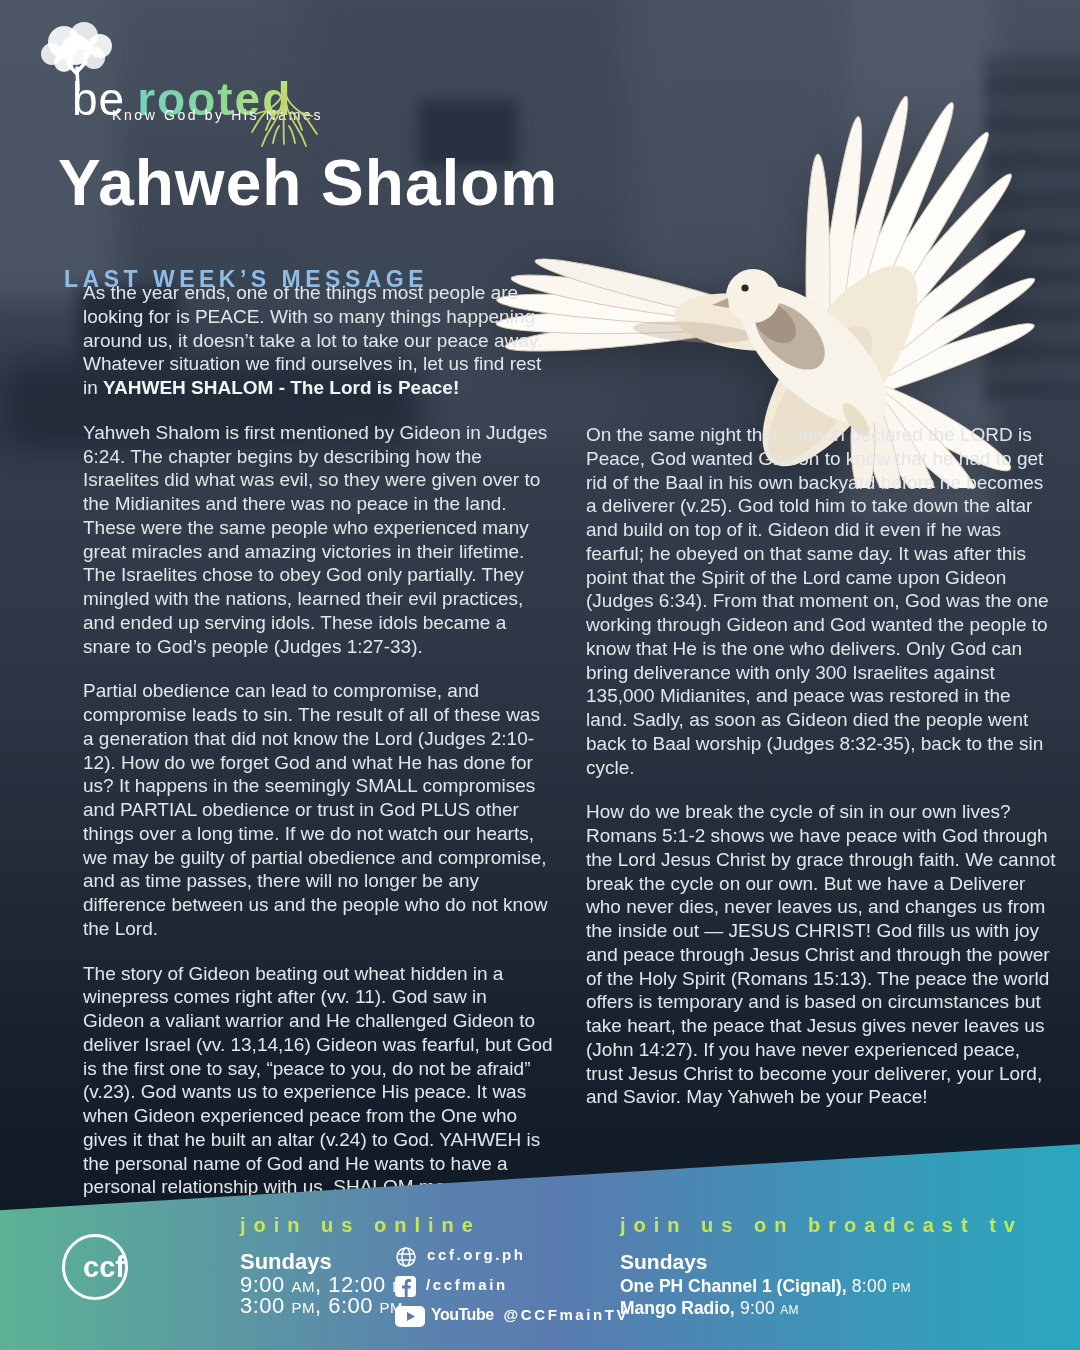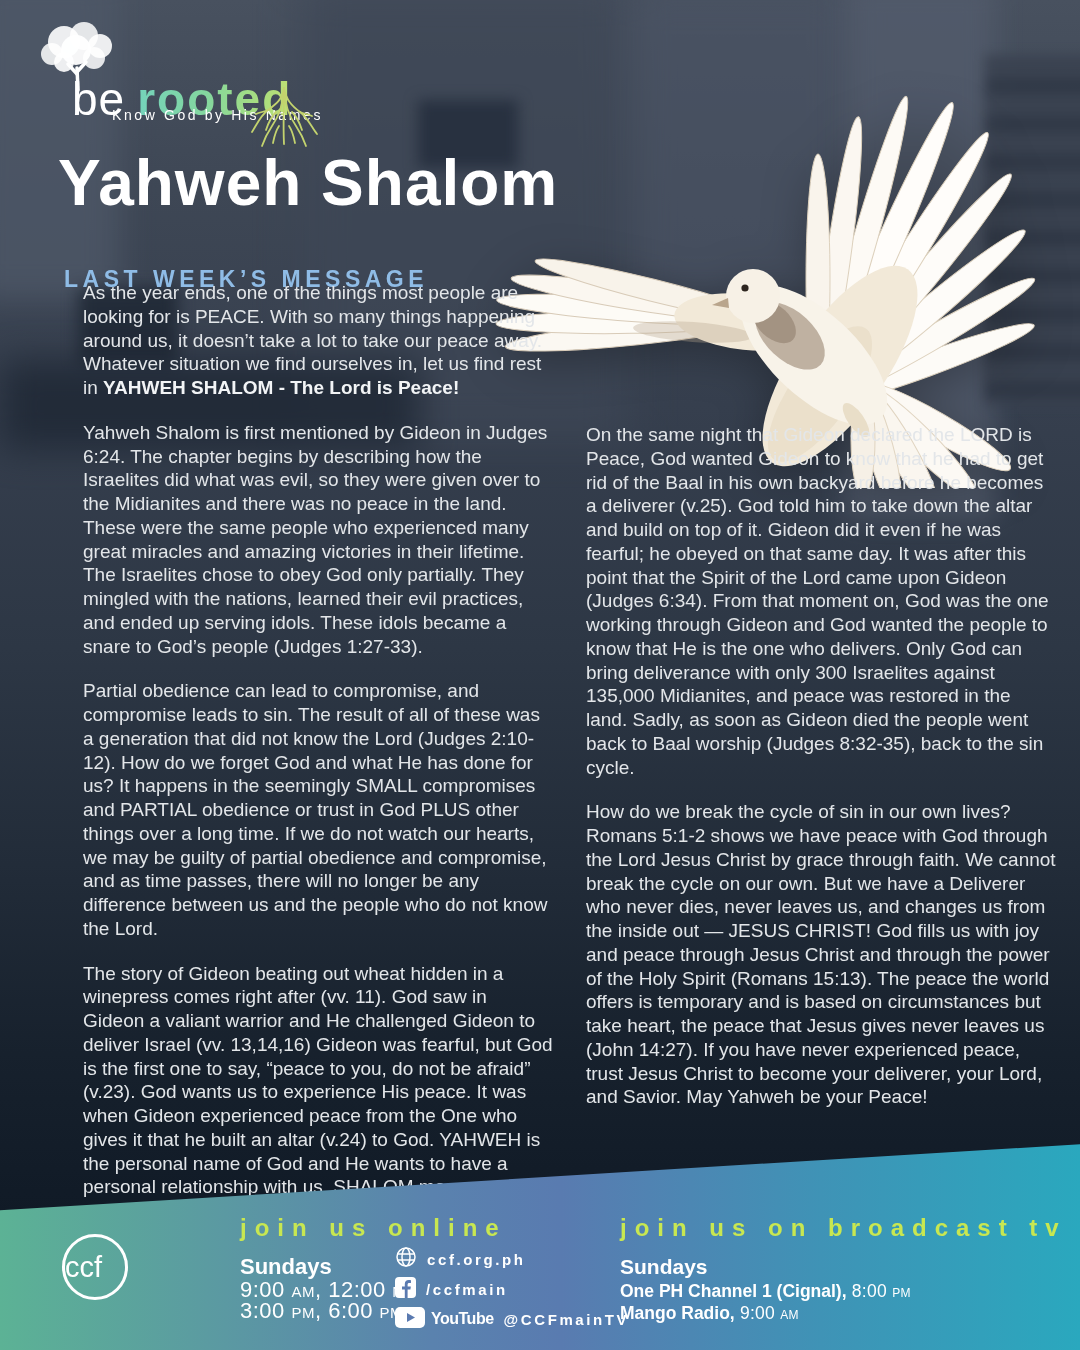--- a/index.html
+++ b/index.html
@@ -41,29 +41,29 @@
   .col p b{color:#f2f4f6;}
 
   
   .dove{position:absolute;left:468px;top:64px;filter:drop-shadow(0 10px 22px rgba(0,0,0,.28));}
 
   
   .footer{position:absolute;left:0;top:1130px;width:1080px;height:220px;
     background:linear-gradient(90deg,#5cb295 0%,#5a82ae 40%,#597bb0 52%,#3f93b6 76%,#2aa8be 100%);
     clip-path:polygon(0 36.5%,100% 6.5%,100% 100%,0 100%);}
   .ccf-badge{position:absolute;left:62px;top:104px;width:60px;height:60px;border:3.5px solid #ffffff;border-radius:50%;
-    display:flex;align-items:center;justify-content:flex-start;color:#ffffff;font-weight:400;font-size:29px;letter-spacing:0;}
-  .f-heading{font-size:24px;font-weight:700;letter-spacing:8px;color:#c8e751;white-space:nowrap;}
+    display:flex;align-items:center;justify-content:flex-end;color:#ffffff;font-weight:700;font-size:29px;letter-spacing:0;}
+  .f-heading{font-size:20px;font-weight:700;letter-spacing:8px;color:#c8e751;white-space:nowrap;}
   .f-block{position:absolute;color:#ffffff;}
   .online-block{left:240px;top:84px;}
   .broadcast-block{left:620px;top:84px;}
   .f-day{margin-top:13px;font-size:22px;font-weight:700;line-height:1.1;}
   .f-time{font-size:22px;line-height:21px;font-variant:small-caps;letter-spacing:.5px;}
   .links{position:absolute;left:395px;top:116px;display:flex;flex-direction:column;gap:8px;}
-  .link-row{display:flex;align-items:flex-end;gap:10px;color:#ffffff;height:22px;}
+  .link-row{display:flex;align-items:flex-start;gap:10px;color:#ffffff;height:22px;}
   .link-label{font-size:15px;font-weight:700;letter-spacing:2.6px;white-space:nowrap;}
   .yt-word{font-size:16px;font-weight:700;letter-spacing:-.5px;margin-left:-4px;}
   .b-line{font-size:17.5px;line-height:22px;white-space:nowrap;}
   .b-line .rest{font-variant:small-caps;letter-spacing:.3px;}
   .b-day{font-size:21px;font-weight:700;margin-top:12px;line-height:1.25;}
 </style>
 </head>
 <body>
 
 <div class="poster">

